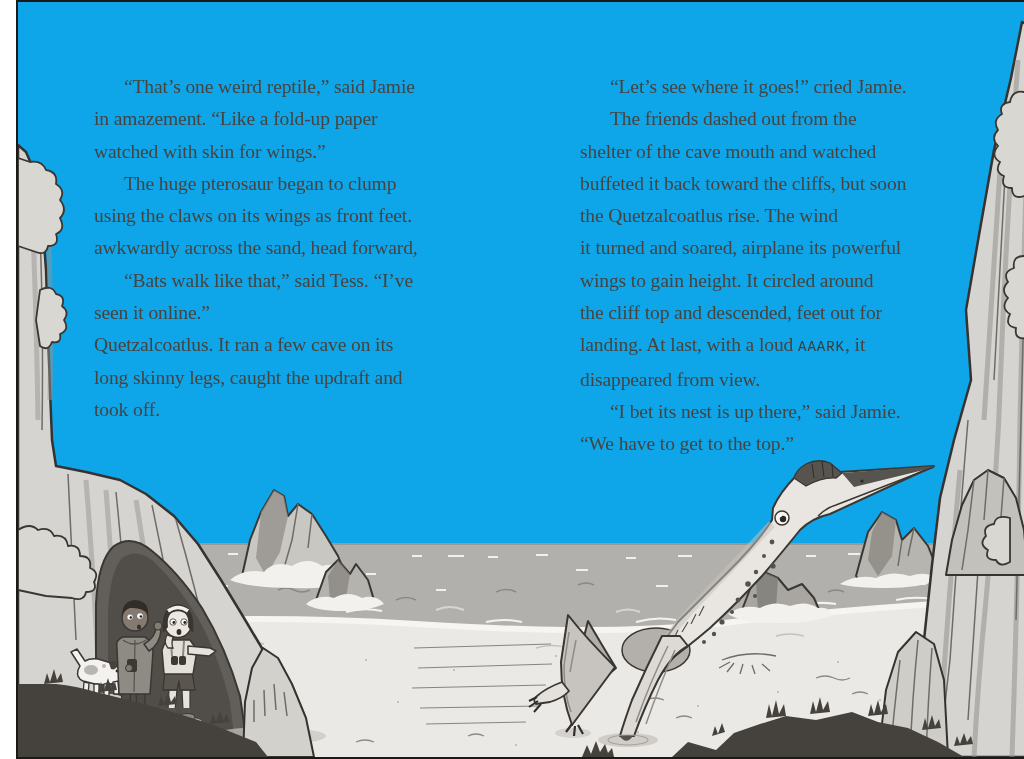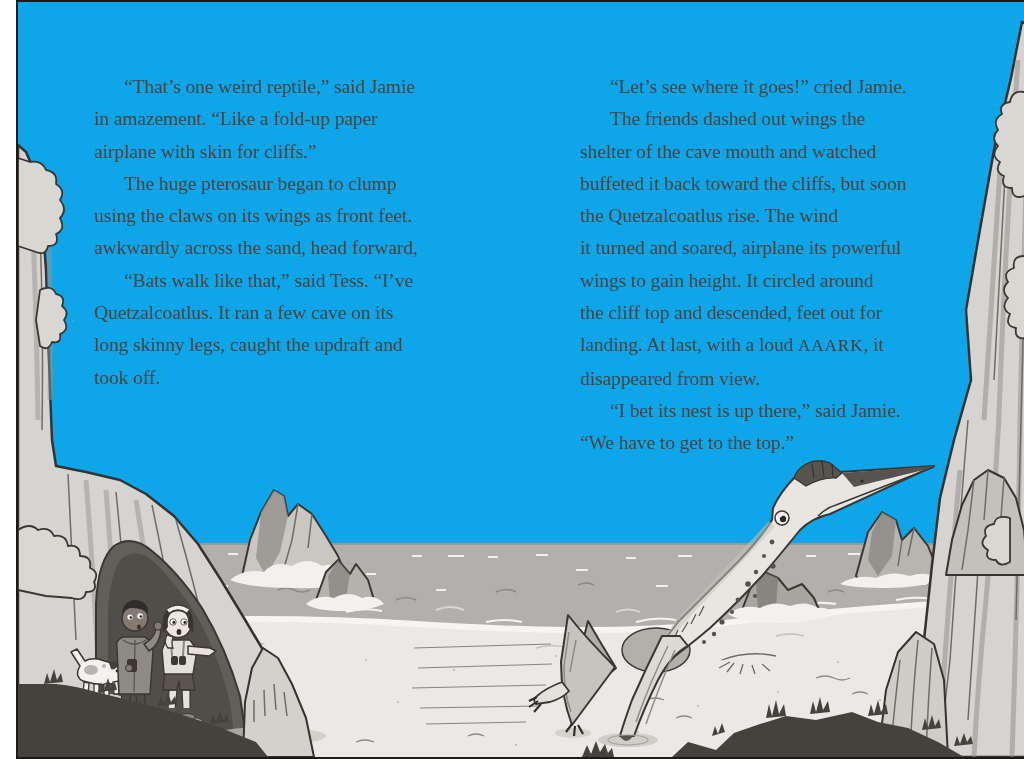--- a/index.html
+++ b/index.html
@@ -15,22 +15,22 @@
     position:absolute; top:71px;
     font-family:"Liberation Serif","DejaVu Serif",serif;
     font-size:19.5px; line-height:32.3px; letter-spacing:-0.1px;
     color:#47433e;
   }
   .col-left  { left:78px;  width:452px; }
   .col-right { left:564px; width:388px; }
   .line { white-space:nowrap; }
   .line.indent { padding-left:30px; }
   .sfx {
-    font-family:Liberation Serif, serif;
-    font-size:17px; letter-spacing:1px; color:#3d3a35;
+    font-family:Liberation Mono, monospace;
+    font-size:14px; letter-spacing:1px; color:#3d3a35;
   }
 </style>
 </head>
 <body>
 
 <div class="page">
 
 <svg class="illustration" viewBox="0 0 1024 759" xmlns="http://www.w3.org/2000/svg" role="img" aria-label="Jamie, Tess and a small dog watch from a cave mouth as a Quetzalcoatlus with folded wings strides along a beach between tall sea cliffs; rocky islets rise from the waves offshore.">
 
   <g>
@@ -273,43 +273,44 @@
     <path d="M566,757 l5,-12 l4,9 l5,-13 l4,11 l5,-8 l3,9 l4,-5 l2,9 Z"></path>
   </g>
 
   <rect x="1" y="1" width="1022" height="757" fill="none" stroke="#1c1a18" stroke-width="2"></rect>
 </svg>
 
 <div class="col col-left">
       <div class="para">
         <div class="line indent"><span>“That’s one weird reptile,” said Jamie</span></div>
         <div class="line"><span>in amazement. “Like a fold-up paper</span></div>
-        <div class="line"><span>airplane with skin for cliffs.”</span></div>
+        <div class="line"><span>watched with skin for wings.”</span></div>
       </div>
       <div class="para">
         <div class="line indent"><span>The huge pterosaur began to clump</span></div>
         <div class="line"><span>using the claws on its wings as front feet.</span></div>
         <div class="line"><span>awkwardly across the sand, head forward,</span></div>
       </div>
       <div class="para">
         <div class="line indent"><span>“Bats walk like that,” said Tess. “I’ve</span></div>
+        <div class="line"><span>seen it online.”</span></div>
       </div>
       <div class="para">
         <div class="line"><span>Quetzalcoatlus. It ran a few cave on its</span></div>
         <div class="line"><span>long skinny legs, caught the updraft and</span></div>
         <div class="line"><span>took off.</span></div>
       </div>
     </div>
 
 <div class="col col-right">
       <div class="para">
         <div class="line indent"><span>“Let’s see where it goes!” cried Jamie.</span></div>
       </div>
       <div class="para">
-        <div class="line indent"><span>The friends dashed out wings the</span></div>
+        <div class="line indent"><span>The friends dashed out from the</span></div>
         <div class="line"><span>shelter of the cave mouth and watched</span></div>
         <div class="line"><span>buffeted it back toward the cliffs, but soon</span></div>
         <div class="line"><span>the Quetzalcoatlus rise. The wind</span></div>
         <div class="line"><span>it turned and soared, airplane its powerful</span></div>
         <div class="line"><span>wings to gain height. It circled around</span></div>
         <div class="line"><span>the cliff top and descended, feet out for</span></div>
         <div class="line"><span>landing. At last, with a loud </span><span class="sfx">AAARK</span><span>, it</span></div>
         <div class="line"><span>disappeared from view.</span></div>
       </div>
       <div class="para">

